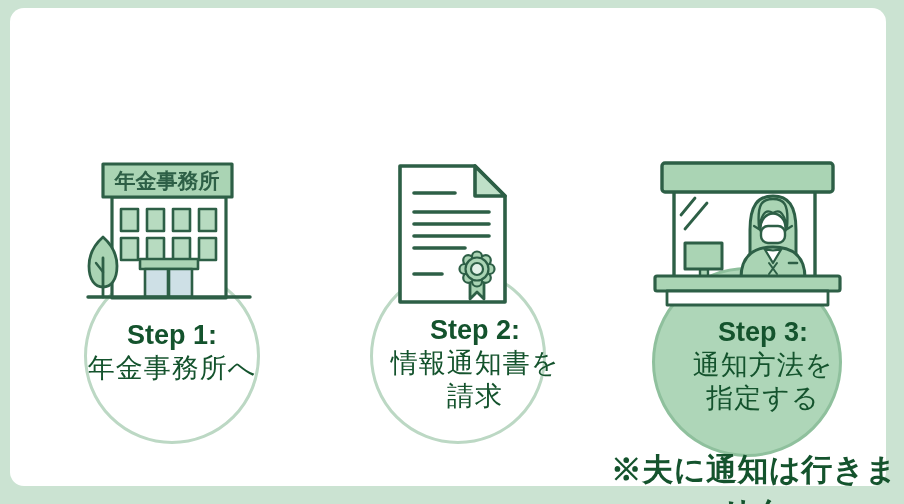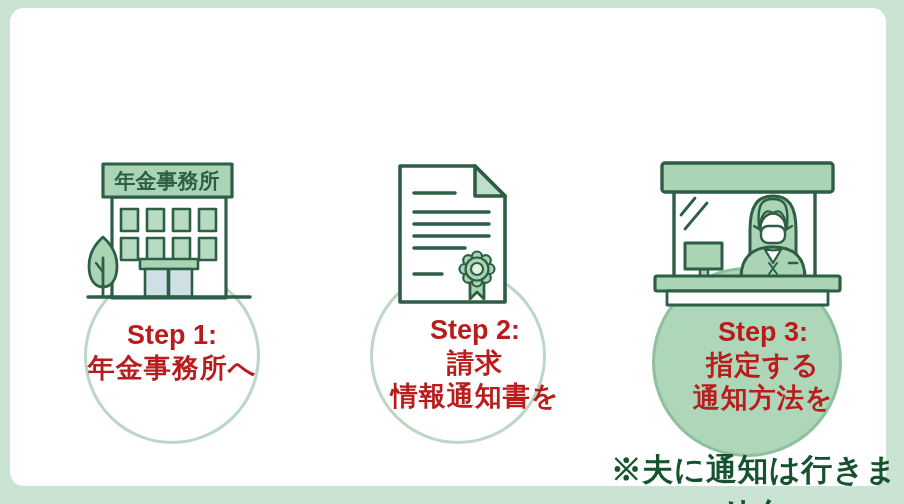--- a/index.html
+++ b/index.html
@@ -9,23 +9,23 @@
     font-family:"Liberation Sans", sans-serif;
   }
   .panel {
     position:absolute; left:10px; top:8px; width:876px; height:478px;
     background:#ffffff; border-radius:14px;
   }
   .circle { position:absolute; border-radius:50%; box-sizing:border-box; }
   .circle.plain { background:#ffffff; border:3px solid #bcd8c4; }
   .circle.filled { background:#aed6b8; border:3px solid #8fc09d; }
   .icon { position:absolute; }
-  .steptext { position:absolute; text-align:center; color:#b91c1c; }
+  .steptext { position:absolute; text-align:center; color:#14532d; }
   .steptext .label { font-size:27px; font-weight:bold; line-height:34px; }
-  .steptext .jp { font-size:27px; font-weight:bold; line-height:33px; letter-spacing:1px; }
+  .steptext .jp { font-size:27px; font-weight:normal; line-height:33px; letter-spacing:1px; }
   .note {
     position:absolute; left:608px; top:449px; width:292px;
     text-align:center; color:#14532d; font-size:31px; font-weight:bold;
     letter-spacing:0.5px;
   }
 </style>
 </head>
 <body>
 
 <div class="canvas">
@@ -135,24 +135,24 @@
     </g>
   </svg>
 
   <div class="steptext" style="left:74px; top:318px; width:196px;">
     <div class="label">Step 1:</div>
     <div class="jp">年金事務所へ</div>
   </div>
 
   <div class="steptext" style="left:379px; top:313px; width:192px;">
     <div class="label">Step 2:</div>
+    <div class="jp">情報通知書を</div>
     <div class="jp">請求</div>
-    <div class="jp">情報通知書を</div>
   </div>
 
   <div class="steptext" style="left:668px; top:315px; width:190px;">
     <div class="label">Step 3:</div>
+    <div class="jp">通知方法を</div>
     <div class="jp">指定する</div>
-    <div class="jp">通知方法を</div>
   </div>
 
   <div class="note">※夫に通知は行きません</div>
 </div>
 
 </body></html>

